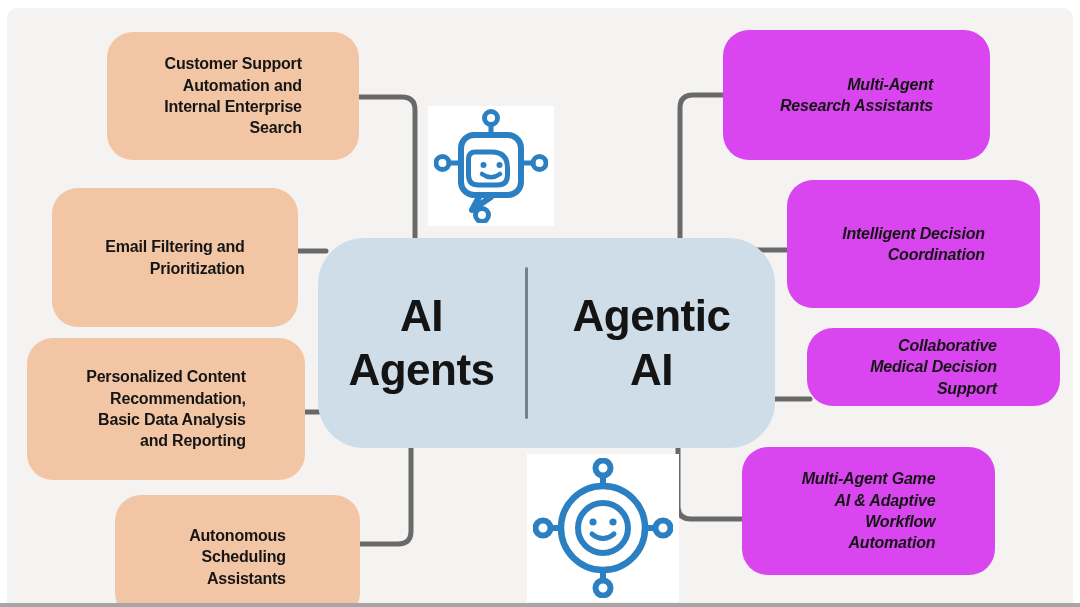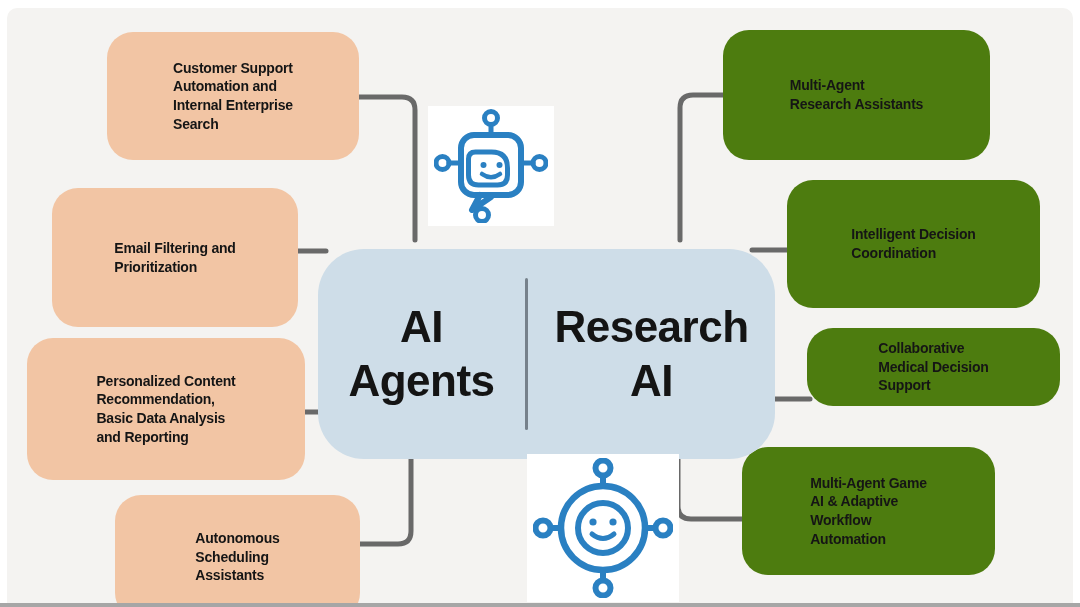--- a/index.html
+++ b/index.html
@@ -21,44 +21,44 @@
   }
   #connectors{
     position:absolute;left:0;top:0;width:1080px;height:607px;
   }
   #connectors path{
     fill:none;stroke:#696969;stroke-width:5;stroke-linecap:round;
   }
   .box{
     position:absolute;
     display:flex;align-items:center;justify-content:center;
-    text-align:left;
+    text-align:right;
     border-radius:26px;
     color:#151515;
     font-weight:700;
-    font-size:14px;
+    font-size:16px;
     line-height:1.33;
     white-space:pre-line;
     letter-spacing:-0.2px;
   }
   .box-orange{background:#f2c5a4;}
-  .box-green{background:#4d7c0f;}
+  .box-green{background:#d946ef;font-style:italic;}
   #box-customer     {left:107px; top:32px;  width:252px; height:128px;}
   #box-email        {left:52px;  top:188px; width:246px; height:139px;}
   #box-personalized {left:27px;  top:338px; width:278px; height:142px;}
   #box-autonomous   {left:115px; top:495px; width:245px; height:124px;}
   #box-research     {left:723px; top:30px;  width:267px; height:130px;}
   #box-robotics     {left:787px; top:180px; width:253px; height:128px;}
   #box-medical      {left:807px; top:328px; width:253px; height:78px;}
   #box-game         {left:742px; top:447px; width:253px; height:128px;}
   #center-box{
     position:absolute;left:318px;top:238px;width:457px;height:210px;
     background:#cedde8;
     border-radius:46px;
-    display:flex;align-items:stretch;margin-top:11px;
+    display:flex;align-items:stretch;
   }
   .center-half{
     display:flex;align-items:center;justify-content:center;
     text-align:center;
     color:#141414;
     font-weight:700;
     font-size:44px;
     line-height:1.22;
     white-space:pre-line;
     letter-spacing:-0.5px;
@@ -123,21 +123,21 @@
 Support</div>
   <div class="box box-green" id="box-game">Multi-Agent Game
 AI &amp; Adaptive
 Workflow
 Automation</div>
 
   <div id="center-box">
     <div class="center-half" id="center-left">AI
 Agents</div>
     <div id="center-divider"></div>
-    <div class="center-half" id="center-right">Research
+    <div class="center-half" id="center-right">Agentic
 AI</div>
   </div>
 
   <div class="icon-tile" id="icon-top-tile">
     <svg class="icon-svg" width="114" height="114" viewBox="0 0 114 114" xmlns="http://www.w3.org/2000/svg" aria-hidden="true">
       <circle class="icon-stroke" cx="57" cy="9" r="6.5" stroke-width="5"></circle>
       <line class="icon-stroke" x1="57" y1="15.5" x2="57" y2="26" stroke-width="5"></line>
       <circle class="icon-stroke" cx="8.5" cy="54" r="6.5" stroke-width="5"></circle>
       <line class="icon-stroke" x1="15" y1="54" x2="27" y2="54" stroke-width="5"></line>
       <circle class="icon-stroke" cx="105.5" cy="54" r="6.5" stroke-width="5"></circle>

